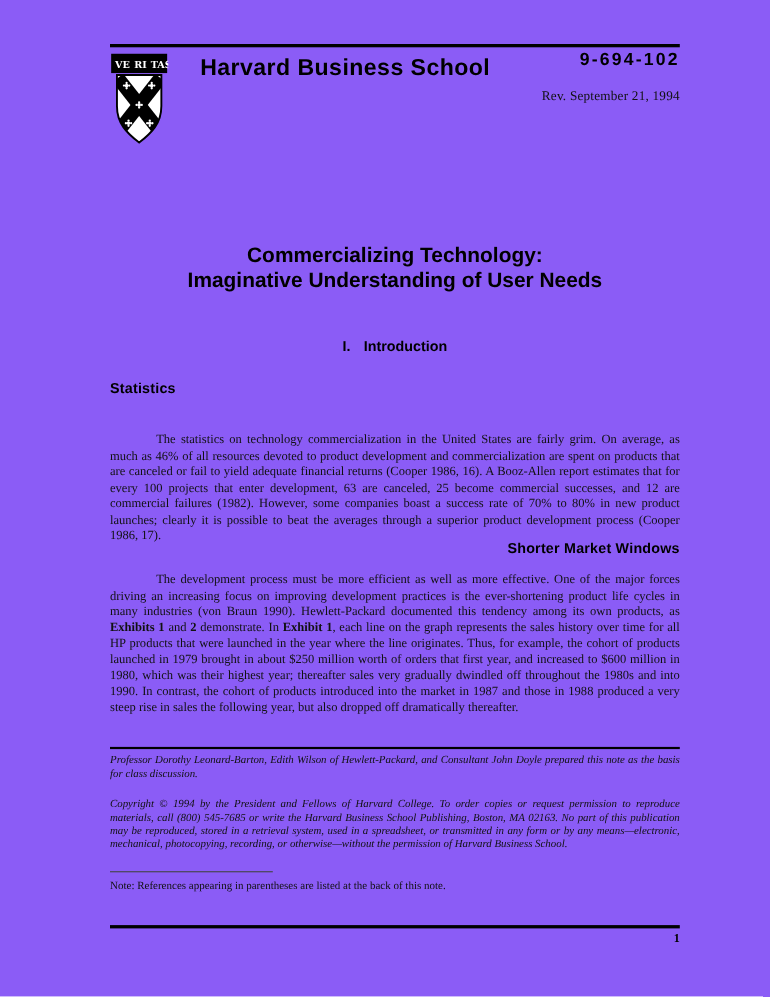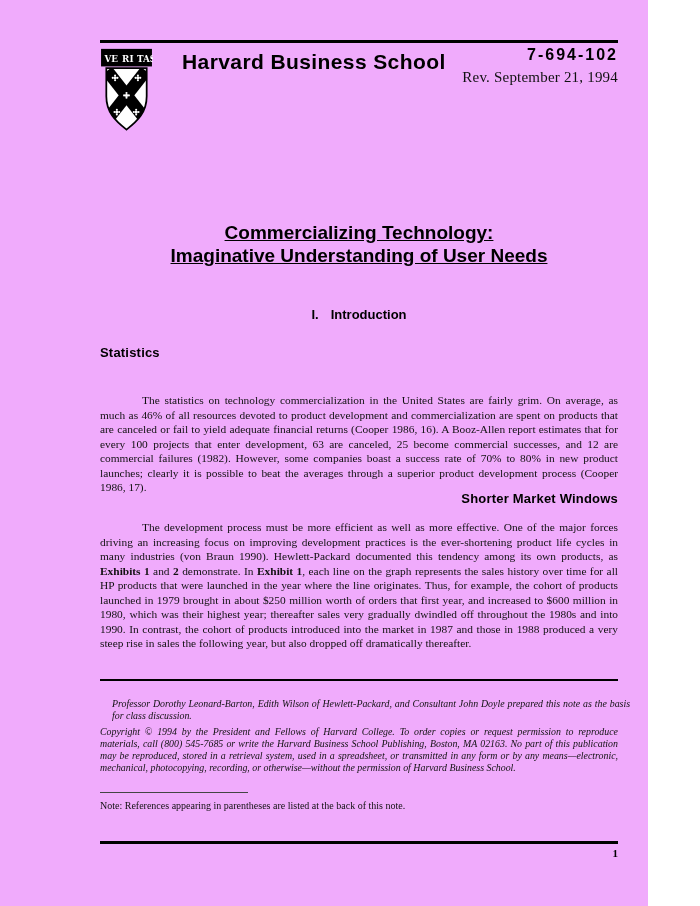--- a/index.html
+++ b/index.html
@@ -1,41 +1,41 @@
 <!DOCTYPE html>
 <html><head>
 <meta charset="utf-8">
 <style>
   html,body{margin:0;padding:0;background:#ffffff;}
   .page{
     position:relative;
-    width:648px;height:906px;
-    background:#f0abfc;
+    width:700px;height:906px;
+    background:#8b5cf6;
     color:#111;
     font-family:"Liberation Serif", serif;
     overflow:hidden;
   }
   .abs{position:absolute;}
   .rule{background:#000;}
   .sans{font-family:"Liberation Sans", sans-serif;}
 
   .top-rule{left:100px;top:40px;width:518px;height:3px;}
   .logo{left:100px;top:48px;width:53px;height:86px;}
   .institution{
     left:182px;top:50px;
     font-weight:bold;font-size:21px;letter-spacing:.4px;color:#000;
   }
   .doc-meta{left:100px;top:46px;width:518px;text-align:right;}
   .doc-number{font-weight:bold;font-size:16px;letter-spacing:2px;color:#000;}
-  .rev-date{font-size:15px;margin-top:5px;letter-spacing:.2px;text-align:right;}
+  .rev-date{font-size:12px;margin-top:16px;letter-spacing:.2px;text-align:right;}
 
   .title{
     left:100px;top:221px;width:518px;
     text-align:center;font-weight:bold;font-size:19px;line-height:23px;
-    color:#000;margin:0;text-decoration:underline;
+    color:#000;margin:0;
   }
   .intro-heading{
     left:100px;top:307px;width:518px;text-align:center;
     font-weight:bold;font-size:13px;color:#000;
   }
   .intro-heading .numeral{margin-right:12px;}
 
   .sec-heading{
     font-weight:bold;font-size:13px;color:#000;letter-spacing:.2px;
   }
@@ -46,21 +46,21 @@
     left:100px;width:518px;margin:0;
     font-size:11.4px;line-height:14.5px;
     text-align:justify;text-indent:42px;
   }
   .par-statistics{top:377px;margin-top:16px;}
   .par-smw{top:520px;}
   .body-par b{font-weight:bold;}
 
   .foot-rule{left:100px;top:679px;width:518px;height:2px;}
   .attribution{
-    left:100px;top:686px;width:518px;margin:12px;
+    left:100px;top:686px;width:518px;margin:0;
     font-style:italic;font-size:9.9px;line-height:11.6px;text-align:justify;
   }
   .copyright{
     left:100px;top:726px;width:518px;margin:0;
     font-size:9.9px;line-height:11.9px;text-align:justify;font-style:italic;
   }
   .short-rule{left:100px;top:792px;width:148px;height:1px;background:#444;}
   .ref-note{
     left:100px;top:800px;width:518px;margin:0;
     font-size:10px;
@@ -105,21 +105,21 @@
       <use href="#fl" x="17" y="34"></use>
       <use href="#fl" x="43" y="34"></use>
       <use href="#fl" x="19" y="73"></use>
       <use href="#fl" x="41" y="73"></use>
     </svg>
   </div>
 
   <div class="abs institution sans">Harvard Business School</div>
 
   <div class="abs doc-meta">
-    <div class="doc-number sans">7-694-102</div>
+    <div class="doc-number sans">9-694-102</div>
     <div class="rev-date">Rev. September 21, 1994</div>
   </div>
 
   <h1 class="abs title sans">
     <span>Commercializing Technology:</span><br>
     <span>Imaginative Understanding of User Needs</span>
   </h1>
 
   <div class="abs sec-heading sans h-statistics">Statistics</div>
 

